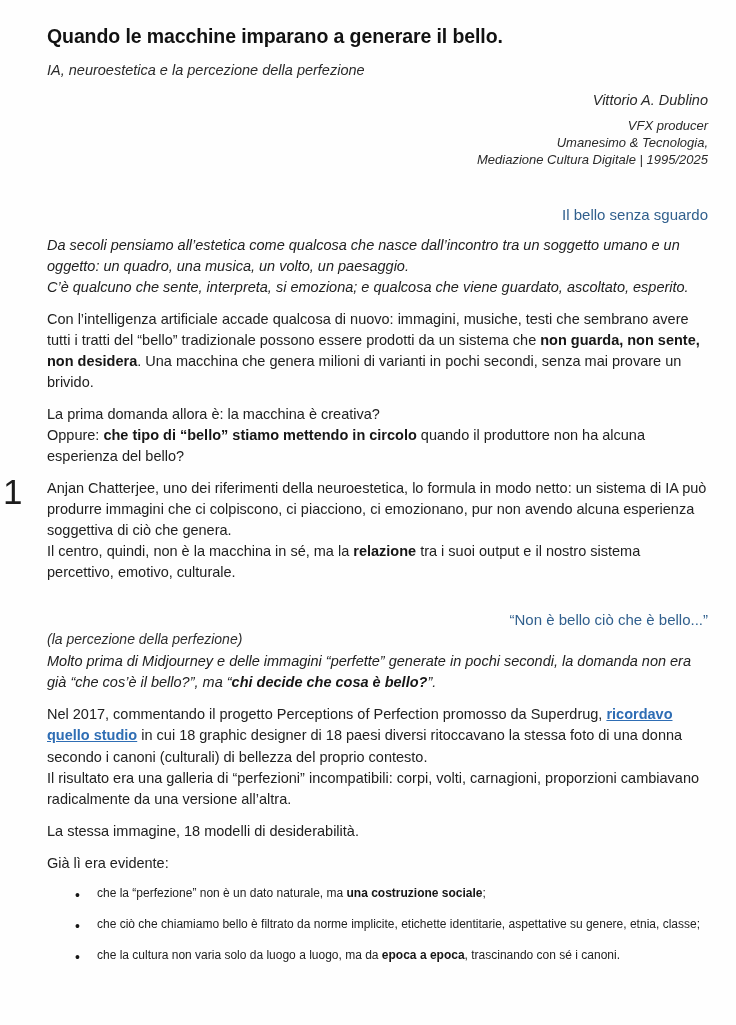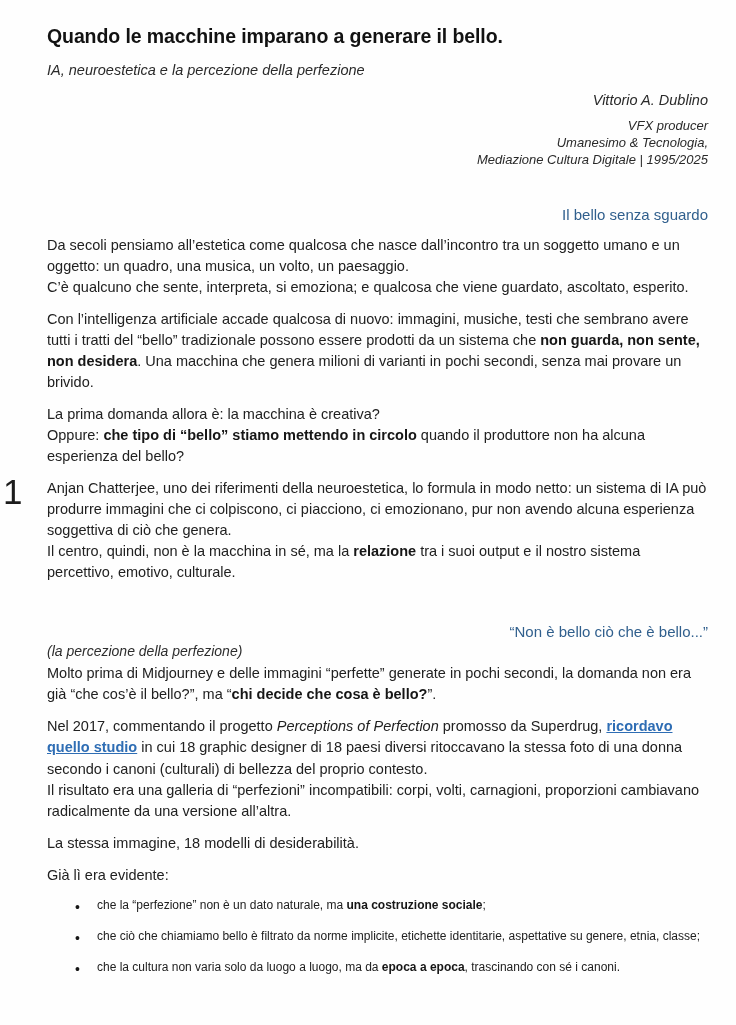--- a/index.html
+++ b/index.html
@@ -52,40 +52,41 @@
     margin-top: 38px;
   }
   h2.section-heading {
     margin: 0 0 3px 0;
     font-size: 15px;
     font-weight: 400;
     color: #305f8d;
     text-align: right;
   }
   section + section h2.section-heading {
-    margin-top: 40px;
+    margin-top: 28px;
   }
   .section-subheading {
     font-size: 14px;
     font-style: italic;
     color: #2d2d2d;
     margin: 0 0 4px 0;
   }
   h2.section-heading + p,
   .section-subheading + p {
     margin-top: 12px;
+    font-style: italic;
   }
   p.doc-paragraph {
     margin: 0 0 11px 0;
     font-size: 14.5px;
     line-height: 1.45;
     color: #212121;
   }
   .bold { font-weight: 700; color: #161616; }
-  .italic { font-style: italic; }
+  .italic { }
   a.link {
     font-weight: 700;
     text-decoration: underline;
     cursor: pointer;
   }
   ul.bullet-list {
     list-style: none;
     margin: 6px 0 13px 0;
     padding: 0 0 0 28px;
   }

